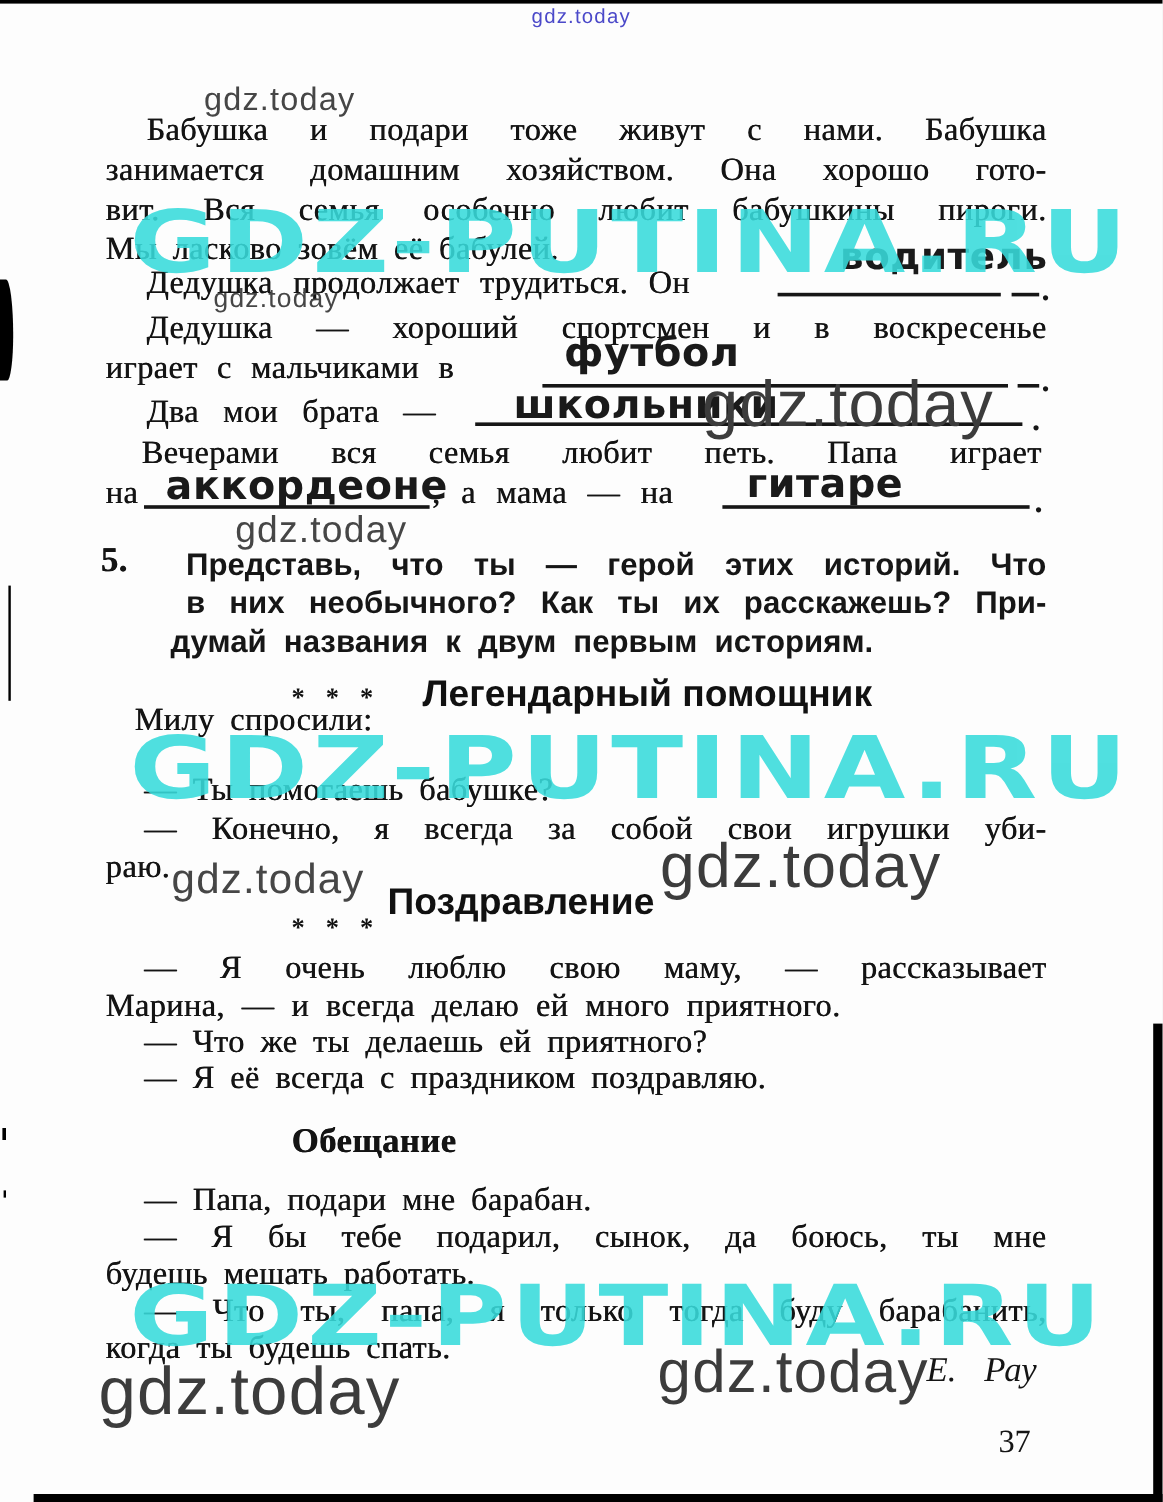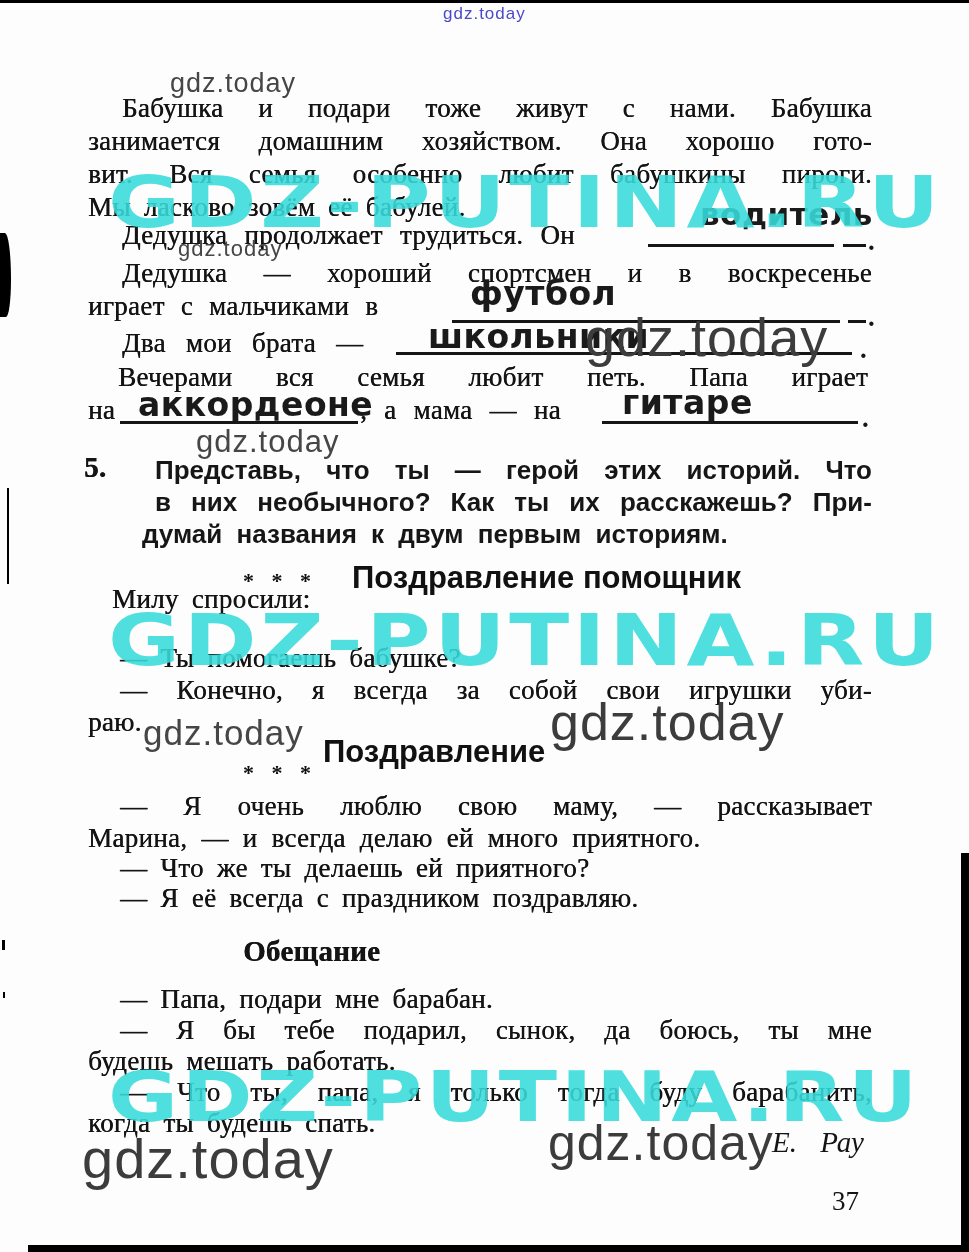--- a/index.html
+++ b/index.html
@@ -105,21 +105,21 @@
   <div class="dot" style="left:862px;top:403px;">.</div>
 
   <div class="wm-gray" style="left:196px;top:424px;font-size:31px;">gdz.today</div>
 
   <div class="serif-line serif-bold" style="left:84px;top:452px;font-size:29px;">5.</div>
   <div class="sans-line just" style="left:155px;top:455px;width:717px;">Представь, что ты — герой этих историй. Что</div>
   <div class="sans-line just" style="left:155px;top:487px;width:717px;">в них необычного? Как ты их расскажешь? При-</div>
   <div class="sans-line" style="left:142px;top:519px;word-spacing:7px;">думай названия к двум первым историям.</div>
 
   <div class="stars" style="left:243px;top:568px;">* * *</div>
-  <div class="title" style="left:352px;top:560px;">Поздравление помощник</div>
+  <div class="title" style="left:352px;top:560px;">Легендарный помощник</div>
   <div class="serif-line" style="left:112px;top:584px;word-spacing:6px;">Милу спросили:</div>
   <div class="serif-line" style="left:120px;top:643px;word-spacing:6px;">— Ты помогаешь бабушке?</div>
   <div class="serif-line just" style="left:120px;top:675px;width:752px;">— Конечно, я всегда за собой свои игрушки уби-</div>
   <div class="serif-line" style="left:88px;top:707px;">раю.</div>
 
   <div class="wm-gray" style="left:143px;top:713px;font-size:35px;">gdz.today</div>
   <div class="wm-gray" style="left:550px;top:692px;font-size:52px;color:#3c3c3c;">gdz.today</div>
 
   <div class="stars" style="left:243px;top:760px;">* * *</div>
   <div class="title" style="left:323px;top:734px;">Поздравление</div>

